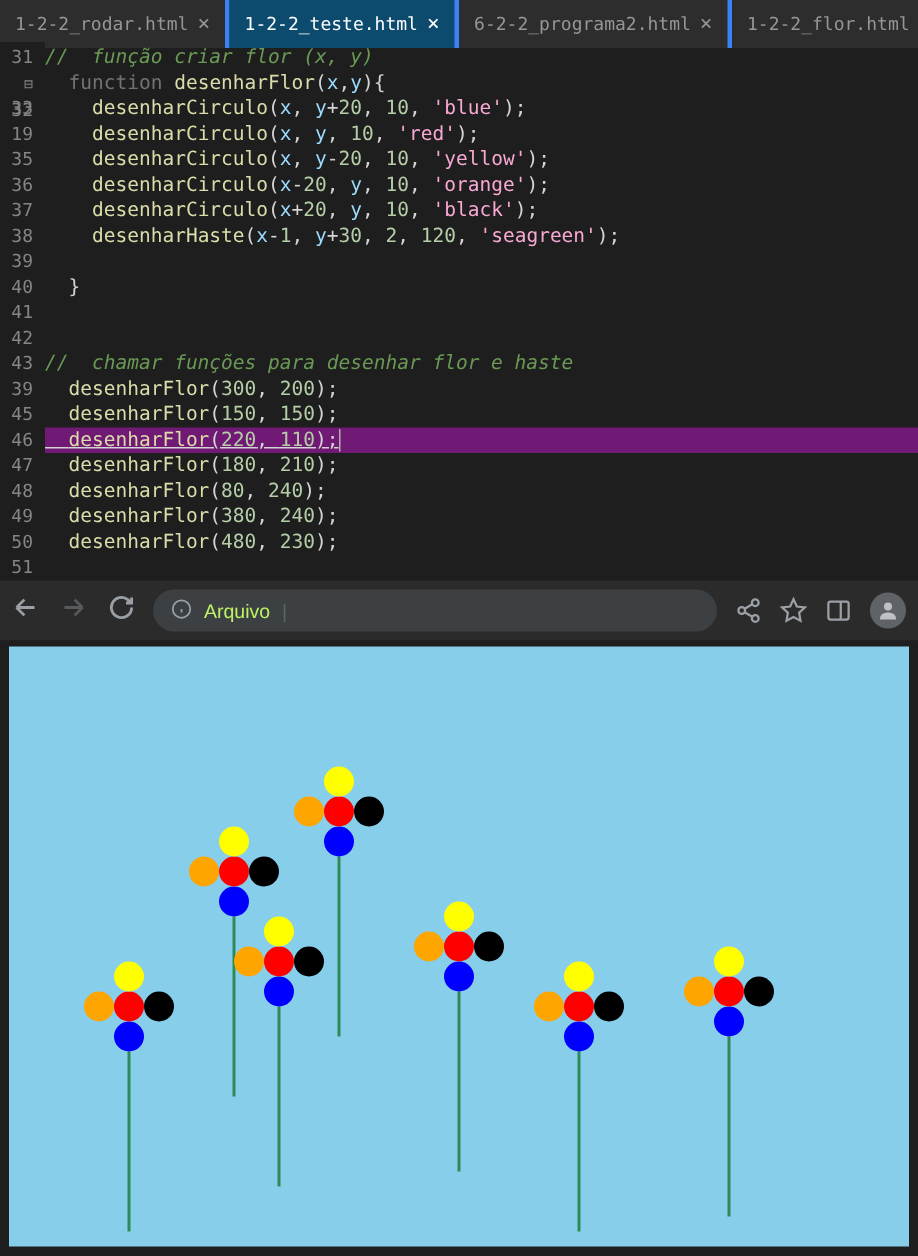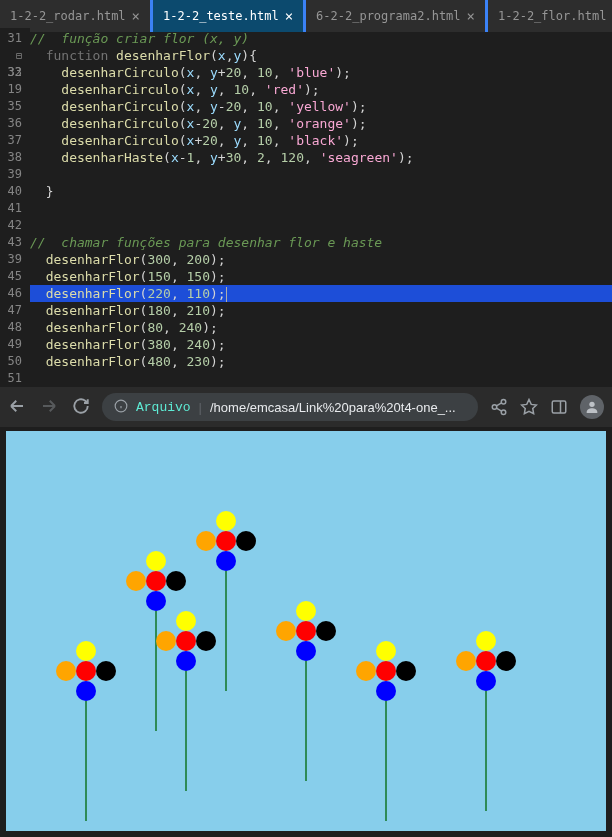--- a/index.html
+++ b/index.html
@@ -9,36 +9,36 @@
 .tab { display: flex; align-items: center; padding: 0 10px; color: #969696; background: #2d2d2d; border-right: 3px solid #3b82f6; cursor: pointer; gap: 6px; white-space: nowrap; font-size: 12px; }
 .tab.active { background: #0c4a6e; color: #fff; }
 .tab-close { color: #969696; font-size: 14px; }
 .tab.active .tab-close { color: #fff; }
 
 .editor { display: flex; background: #1e1e1e; height: 355px; align-items: flex-end; }
 .gutter { width: 30px; text-align: right; color: #858585; padding-right: 8px; background: #1e1e1e; line-height: 17px; padding-top: 2px; font-size: 12px; }
 .gutter .ln { height: 17px; }
 .code { flex: 1; color: #d4d4d4; line-height: 17px; padding-top: 2px; white-space: pre; font-size: 13px; }
 .code .line { height: 17px; }
-.code .line.cursor-line { background: #1d4ed8; }
+.code .line.cursor-line { background: #701a75; text-decoration: underline; }
 
 .t-comment { color: #6a9955; font-style: italic; }
 .t-keyword { color: #737373; font-weight: normal; }
 .t-func { color: #dcdcaa; }
 .t-number { color: #b5cea8; }
 .t-string { color: #f9a8d4; }
 .t-param { color: #9cdcfe; }
 .fold { color: #858585; font-size: 10px; display: inline-block; width: 10px; }
 
 .browser-bar { display: flex; align-items: center; background: #2b2b2b; height: 40px; padding: 0 8px; gap: 12px; color: #e8eaed; }
 .nav-icons { display: flex; gap: 14px; align-items: center; }
 .nav-icon { color: #9aa0a6; }
 .url-bar { flex: 1; background: #3c4043; border-radius: 16px; height: 28px; display: flex; align-items: center; padding: 0 12px; color: #e8eaed; font-size: 13px; font-family: Arial, sans-serif; gap: 8px; overflow: hidden; }
 .url-bar .info-icon { color: #9aa0a6; }
-.url-bar .label { color: #5eead4; font-family: Liberation Mono, monospace; }
+.url-bar .label { color: #bef264; }
 .url-bar .sep { color: #5f6368; }
 .right-icons { display: flex; gap: 12px; align-items: center; }
 .right-icons svg { display: block; }
 .avatar { width: 24px; height: 24px; border-radius: 50%; background: #5f6368; display: flex; align-items: center; justify-content: center; }
 
 .canvas-area { background: #1e1e1e; padding: 4px 0 0 0; }
 .canvas { width: 600px; height: 400px; margin: 0 auto; position: relative; background: skyblue; overflow: hidden; }
 .stem { position: absolute; width: 2px; background: seagreen; }
 .petal { position: absolute; border-radius: 50%; width: 20px; height: 20px; }
 </style>
@@ -103,21 +103,20 @@
           <path d="M21 12a9 9 0 1 1-3.4-7L21 8M21 3v5h-5"></path>
         </svg></span>
   </div>
   <div class="url-bar">
     <span class="info-icon"><svg width="14" height="14" viewBox="0 0 24 24" fill="none" stroke="currentColor" stroke-width="2">
           <circle cx="12" cy="12" r="10"></circle>
           <path d="M12 16v-4m0-4h.01"></path>
         </svg></span>
     <span class="label">Arquivo</span>
     <span class="sep">|</span>
-    <span style="white-space:nowrap;">/home/emcasa/Link%20para%20t4-one_...</span>
   </div>
   <div class="right-icons">
     <span style="color:#9aa0a6">
         <svg width="18" height="18" viewBox="0 0 24 24" fill="none" stroke="currentColor" stroke-width="2">
           <circle cx="18" cy="5" r="3"></circle>
           <circle cx="6" cy="12" r="3"></circle>
           <circle cx="18" cy="19" r="3"></circle>
           <path d="M8.6 13.5l6.8 4M15.4 6.5l-6.8 4"></path>
         </svg>
       </span>

